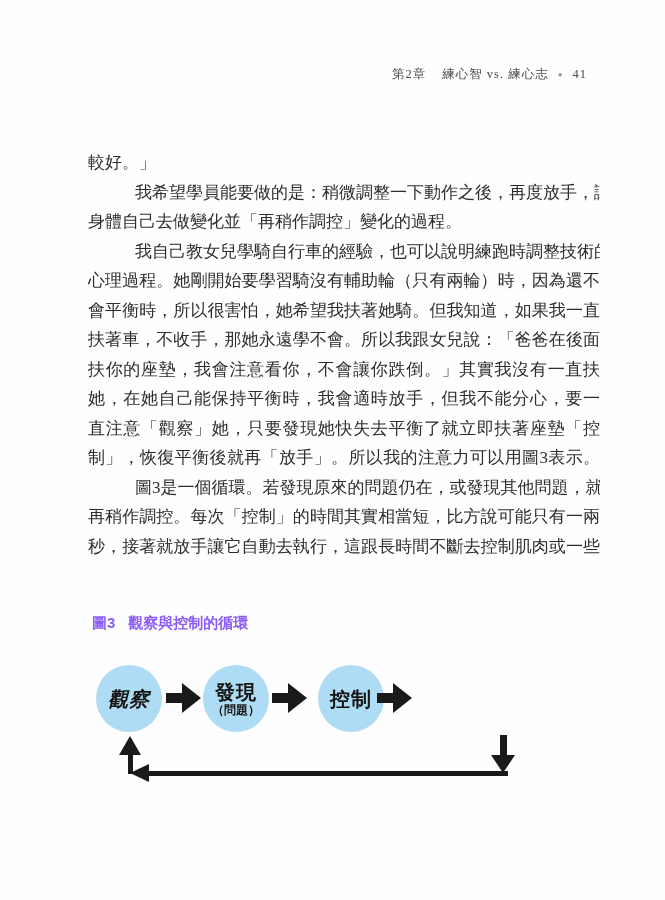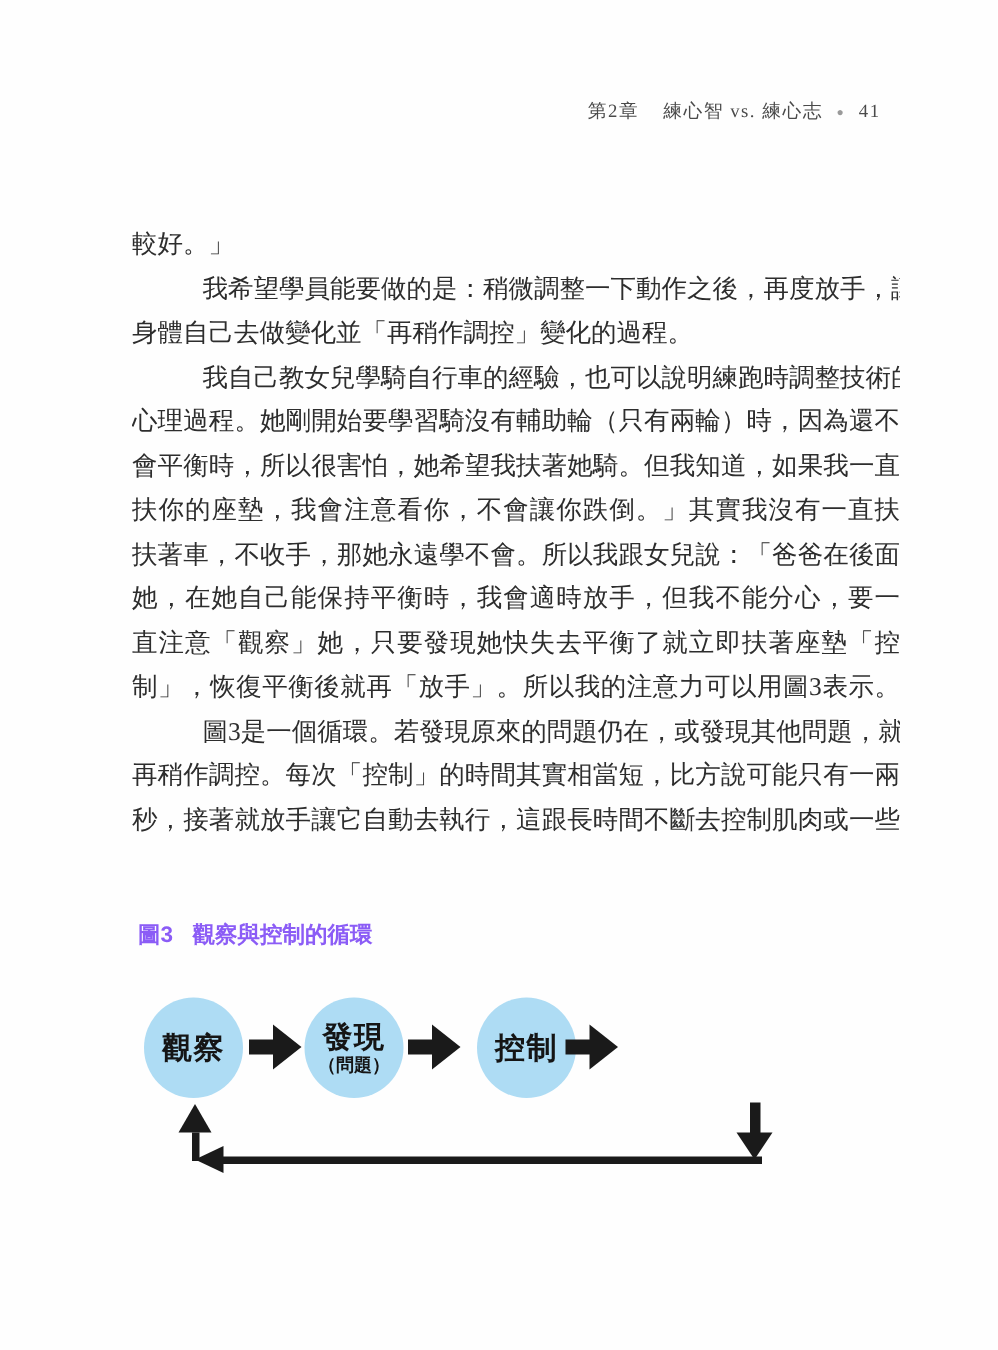--- a/index.html
+++ b/index.html
@@ -87,37 +87,37 @@
     <span class="chapter">第2章</span><span>練心智 vs. 練心志</span><span class="dot">●</span><span>41</span>
   </div>
 
   <div class="body-text">
     <div class="line end">較好。」</div>
     <div class="line indent">我希望學員能要做的是：稍微調整一下動作之後，再度放手，讓</div>
     <div class="line end">身體自己去做變化並「再稍作調控」變化的過程。</div>
     <div class="line indent">我自己教女兒學騎自行車的經驗，也可以說明練跑時調整技術的</div>
     <div class="line">心理過程。她剛開始要學習騎沒有輔助輪（只有兩輪）時，因為還不</div>
     <div class="line">會平衡時，所以很害怕，她希望我扶著她騎。但我知道，如果我一直</div>
+    <div class="line">扶著車，不收手，那她永遠學不會。所以我跟女兒說：「爸爸在後面</div>
     <div class="line">扶你的座墊，我會注意看你，不會讓你跌倒。」其實我沒有一直扶</div>
-    <div class="line">扶著車，不收手，那她永遠學不會。所以我跟女兒說：「爸爸在後面</div>
     <div class="line">她，在她自己能保持平衡時，我會適時放手，但我不能分心，要一</div>
     <div class="line">直注意「觀察」她，只要發現她快失去平衡了就立即扶著座墊「控</div>
     <div class="line">制」，恢復平衡後就再「放手」。所以我的注意力可以用圖3表示。</div>
     <div class="line indent">圖3是一個循環。若發現原來的問題仍在，或發現其他問題，就</div>
     <div class="line">再稍作調控。每次「控制」的時間其實相當短，比方說可能只有一兩</div>
     <div class="line">秒，接著就放手讓它自動去執行，這跟長時間不斷去控制肌肉或一些</div>
   </div>
 
   <div class="fig-caption">
     <span class="cap-label">圖3</span><span class="cap-title">觀察與控制的循環</span>
   </div>
 
   <div class="diagram">
 
-    <div class="node" style="left:96px;top:665px;width:66px;height:67px;">
+    <div class="node" style="left:96px;top:665px;width:66px;height:67px;font-style:italic;">
       <div class="main">觀察</div>
     </div>
 
     <div class="h-arrow-shaft" style="left:166px;top:693px;width:17px;"></div>
     <div class="h-arrow-head" style="left:182px;top:683px;"></div>
 
     <div class="node" style="left:203px;top:665px;width:66px;height:67px;">
       <div class="main">發現</div>
       <div class="sub">（問題）</div>
     </div>

